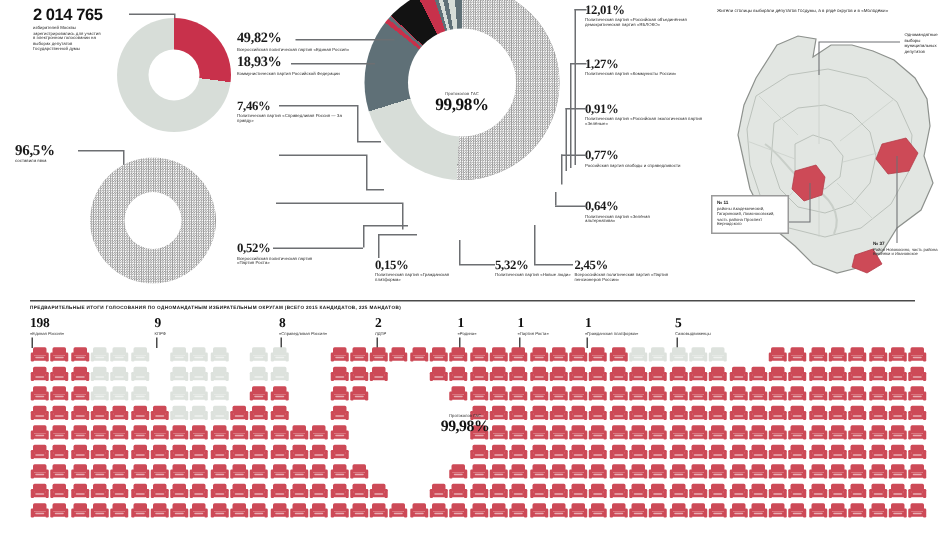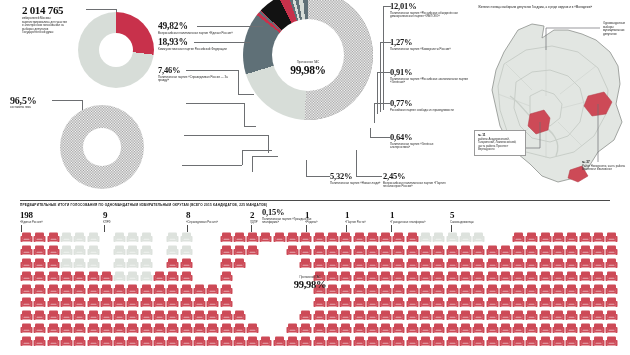--- a/index.html
+++ b/index.html
@@ -30,21 +30,21 @@
     letter-spacing: 0.02px;
     font-weight: 400;
   }
   .leadline { position:absolute; background:#6d6f72; }
   .hline { height:0.6px; }
   .vline { width:0.6px; }
 
   
   #tl-label { position:absolute; left:22px; top:4px; width:64px; }
   #tl-num {
-    font-family:Liberation Serif, serif;
+    font-family:Liberation Sans, sans-serif;
     font-size:11px; font-weight:700; color:#111; letter-spacing:-0.3px;
     line-height:12px; white-space:nowrap;
   }
   #tl-desc { margin-top:1px; width:46px; }
 
   #tl-pct2 { position:absolute; left:10px; top:96px; width:60px; }
   #tl-pct2 .pct { font-size:10px; }
   #tl-pct2 .desc { margin-top:0.5px; }
 
   
@@ -166,25 +166,29 @@
   <div class="leadline vline" style="left:238px; top:70px; height:24px;"></div>
   <div class="leadline hline" style="left:238px; top:94px; width:16px;"></div>
 
   <div class="leadline hline" style="left:186px; top:103px; width:58px;"></div>
   <div class="leadline vline" style="left:244px; top:103px; height:23px;"></div>
   <div class="leadline hline" style="left:244px; top:126px; width:12px;"></div>
 
   <div class="leadline hline" style="left:184px; top:135px; width:84px;"></div>
   <div class="leadline vline" style="left:268px; top:135px; height:18px;"></div>
 
+  <div class="lbl" style="left:158px; top:161px; width:86px;">
+    <div class="pct">0,52%</div>
+    <div class="desc" style="width:62px;">Всероссийская политическая партия «Партия Роста»</div>
+  </div>
   <div class="leadline hline" style="left:182px; top:165px; width:60px;"></div>
   <div class="leadline vline" style="left:242px; top:150px; height:15px;"></div>
   <div class="leadline hline" style="left:242px; top:150px; width:30px;"></div>
 
-  <div class="lbl" style="left:262px; top:172px; width:70px;margin-top:36px;">
+  <div class="lbl" style="left:250px; top:172px; width:70px;">
     <div class="pct">0,15%</div>
     <div class="desc" style="width:56px;">Политическая партия «Гражданская платформа»</div>
   </div>
   <div class="leadline vline" style="left:252px; top:156px; height:16px;"></div>
   <div class="leadline hline" style="left:252px; top:156px; width:26px;"></div>
 
   <div class="lbl" style="left:330px; top:172px; width:70px;">
     <div class="pct">5,32%</div>
     <div class="desc" style="width:52px;">Политическая партия «Новые люди»</div>
   </div>

